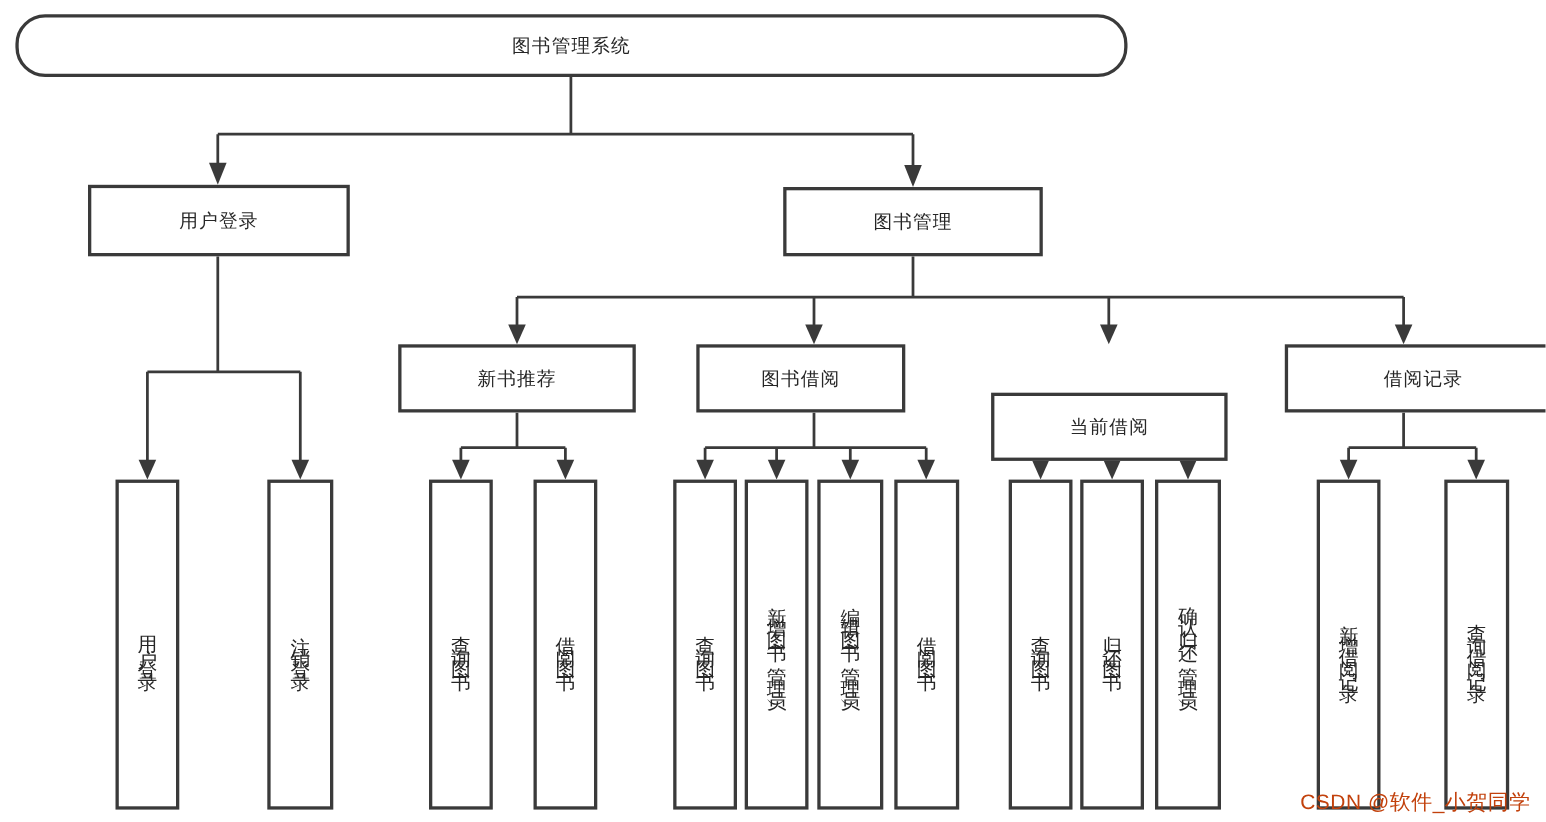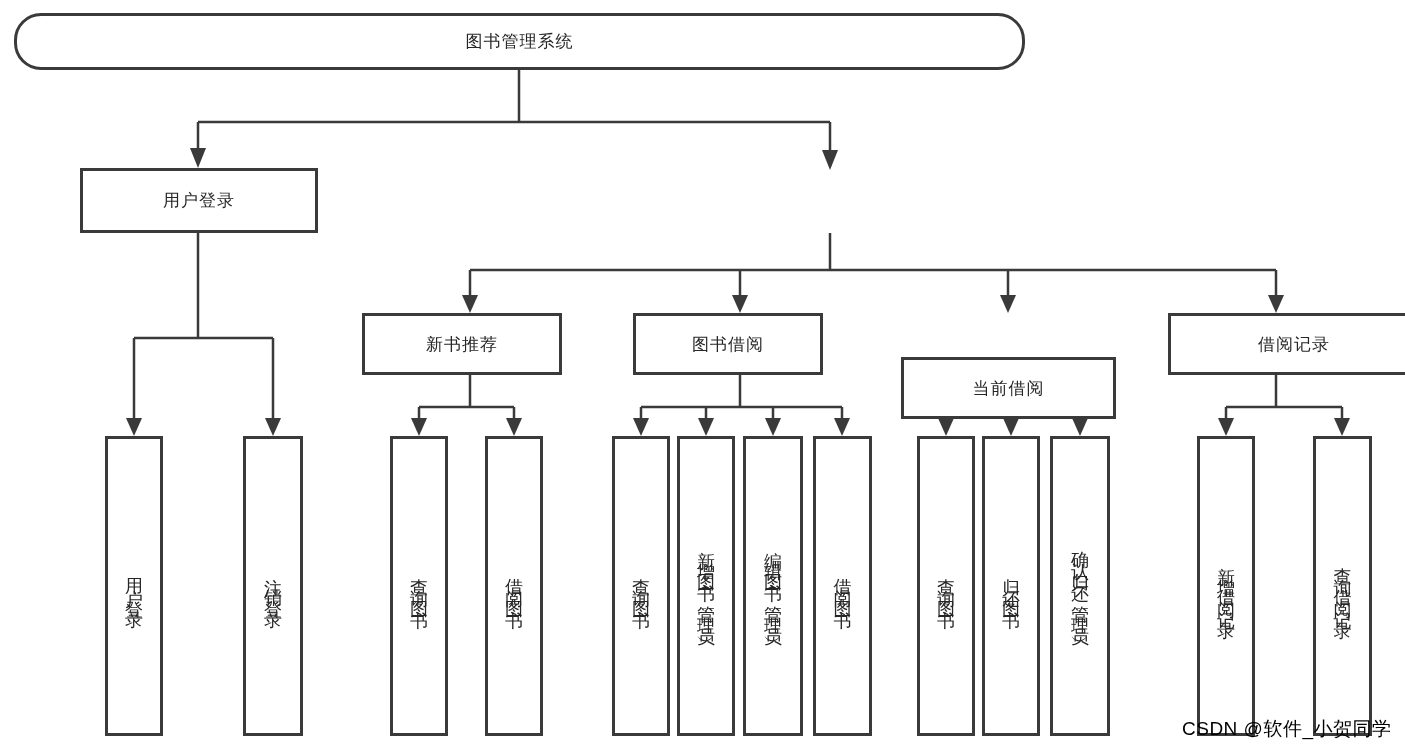--- a/index.html
+++ b/index.html
@@ -41,21 +41,21 @@
     font-size: 18px;
     letter-spacing: 11px;
     line-height: 1;
     white-space: nowrap;
   }
   .watermark {
     position: absolute;
     left: 1182px;
     top: 716px;
     font-size: 19px;
-    color: #000000;
+    color: #c2410c;
     letter-spacing: 0.5px;
     white-space: nowrap;
   }
 </style>
 </head>
 <body>
 
 <div class="stage">
 
   <svg class="connectors" width="1405" height="747" viewBox="0 0 1405 747">
@@ -102,22 +102,25 @@
     </g>
   </svg>
 
   <div class="node" style="left:14px; top:13px; width:1011px; height:57px;border-radius:27px;">
     <span>图书管理系统</span>
   </div>
 
   <div class="node" style="left:80px; top:168px; width:238px; height:65px;">
     <span>用户登录</span>
   </div>
+  <div class="node" style="left:712px; top:170px; width:236px; height:63px;">
+    <span>图书管理</span>
+  </div>
 
-  <div class="node" style="left:362px; top:313px; width:200px; height:62px;">
+  <div class="node" style="left:362px; top:313px; width:216px; height:62px;">
     <span>新书推荐</span>
   </div>
   <div class="node" style="left:633px; top:313px; width:190px; height:62px;">
     <span>图书借阅</span>
   </div>
   <div class="node" style="left:901px; top:313px; width:215px; height:62px;margin-top:44px;">
     <span>当前借阅</span>
   </div>
   <div class="node" style="left:1168px; top:313px; width:252px; height:62px;">
     <span>借阅记录</span>

